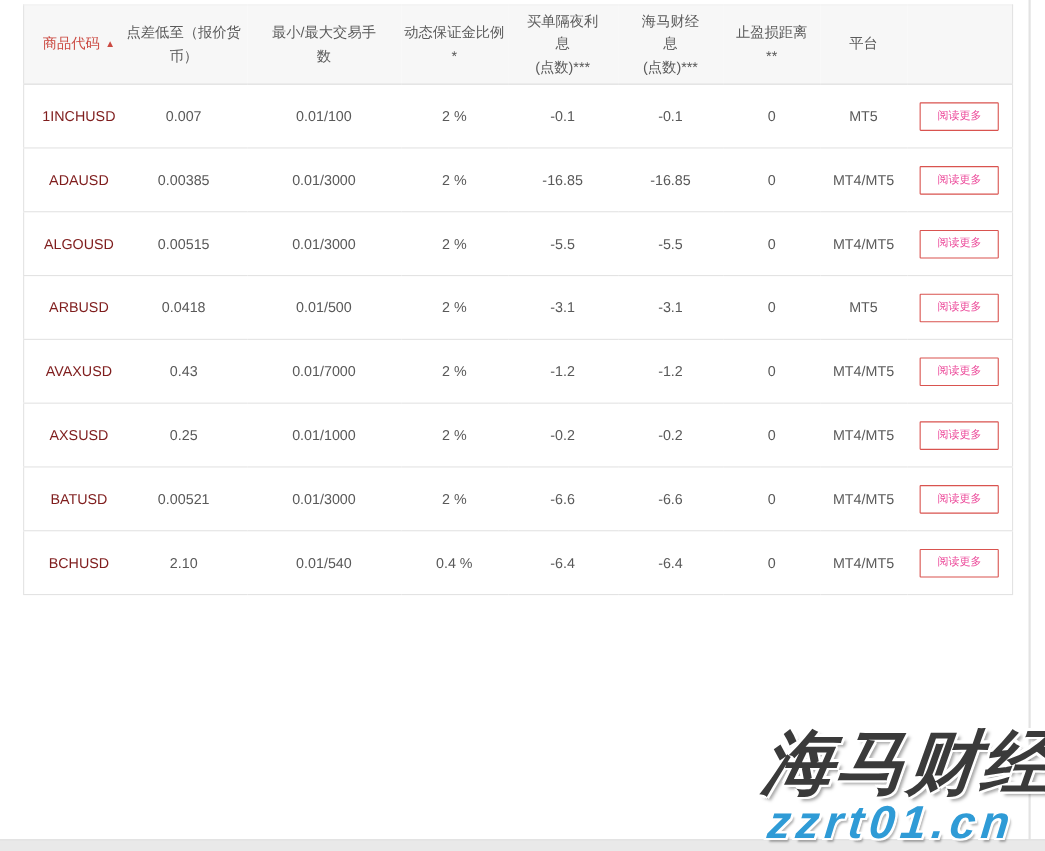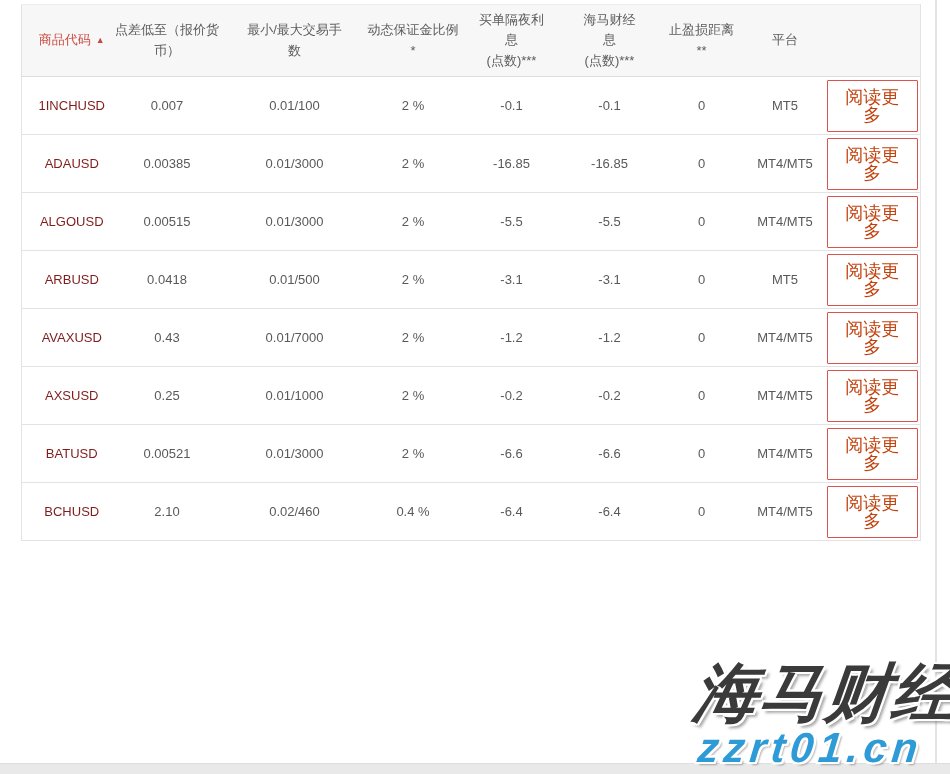--- a/index.html
+++ b/index.html
@@ -49,22 +49,22 @@
     vertical-align: middle;
     border-bottom: 1px solid #e3e3e3;
     background: #fff;
     padding: 0 2px;
   }
   tbody td.cell-code { text-align: center; padding-left: 14px; color: #7f1d1d; }
   .read-more {
     display: inline-block;
     background: #fff;
     border: 1px solid #d9534f;
-    color: #c2410c;
-    font-size: 18px;
+    color: #ec4899;
+    font-size: 10px;
     font-family: "Liberation Sans", "DejaVu Sans", sans-serif;
     padding: 7px 15px;
     line-height: 1;
     cursor: pointer;
     border-radius: 1px;
   }
   .page-vline {
     position: absolute; left: 935px; top: 0;
     width: 2px; height: 774px;
     background: #e3e3e3;
@@ -229,21 +229,21 @@
     <td>-6.6</td>
     <td>0</td>
     <td>MT4/MT5</td>
     <td>
       <button class="read-more">阅读更多</button>
     </td>
   </tr>
         <tr>
     <td class="cell-code">BCHUSD</td>
     <td>2.10</td>
-    <td>0.02/460</td>
+    <td>0.01/540</td>
     <td>0.4 %</td>
     <td>-6.4</td>
     <td>-6.4</td>
     <td>0</td>
     <td>MT4/MT5</td>
     <td>
       <button class="read-more">阅读更多</button>
     </td>
   </tr>
       </tbody>

